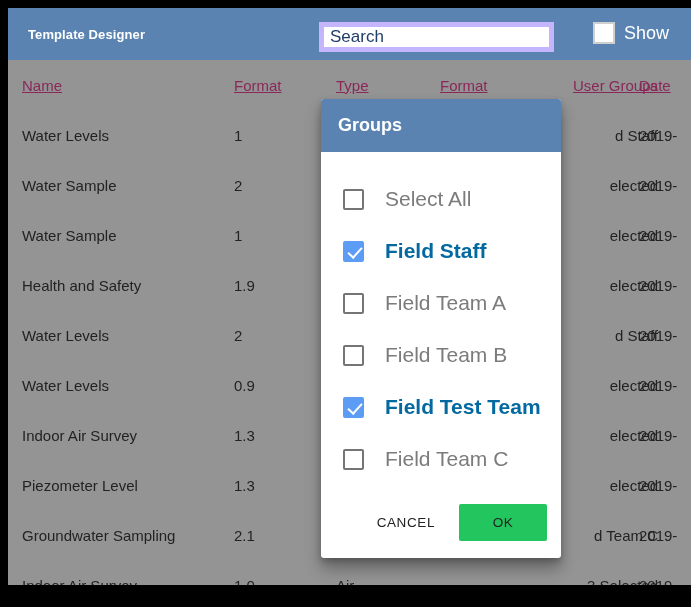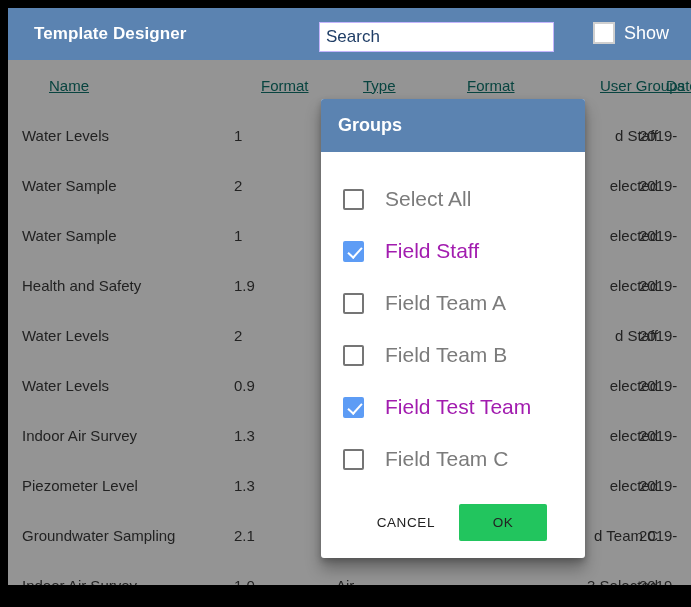--- a/index.html
+++ b/index.html
@@ -25,31 +25,31 @@
     position: absolute;
     left: 0; top: 0;
     width: 683px; height: 52px;
     background: #5b83b1;
     display: flex;
     align-items: center;
     z-index: 3;
   }
   #app-title {
     color: #ffffff;
-    font-size: 17px;
+    font-size: 13px;
     font-weight: bold;
-    margin-left: 26px;
+    margin-left: 20px;
     letter-spacing: .1px;
     white-space: nowrap;
   }
   #search-input {
     position: absolute;
     left: 311px; top: 14px;
     width: 235px; height: 30px;
-    border: 1px solid #c4b5fd;
+    border: 5px solid #c4b5fd;
     background: #ffffff;
     font-family: "Liberation Sans", sans-serif;
     font-size: 17px;
     color: #1f3d66;
     padding: 0 6px;
     outline: none;
     border-radius: 0;
   }
   #search-input::placeholder { color: #1f3d66; opacity: 1; }
 
@@ -90,24 +90,23 @@
     font-size: 15px;
     color: #3c3c3c;
     white-space: nowrap;
   }
   #header-row {
     top: 0;
     height: 50px;
     font-size: 15px;
   }
   #header-row .cell {
-    color: #0f766e;
+    color: #ec4899;
     text-decoration: underline;
     cursor: pointer;
-    margin-left: 27px;
   }
   .cell { position: absolute; }
   .c-name    { left: 14px;  width: 210px; }
   .c-version { left: 226px; width: 90px;  }
   .c-type    { left: 328px; width: 100px; }
   .c-format  { left: 432px; width: 110px; }
   .c-groups  { left: 530px; width: 120px; text-align: right; }
   .c-date    { left: 631px; width: 120px; }
 
   
@@ -116,21 +115,21 @@
     left: 0; top: 52px;
     width: 683px; height: 525px;
     background: rgba(0,0,0,0.42);
     z-index: 5;
   }
 
   
   #groups-dialog {
     position: absolute;
     left: 313px; top: 91px;
-    width: 264px; height: 459px;
+    width: 240px; height: 459px;
     background: #ffffff;
     border-radius: 3px;
     box-shadow: 0 11px 16px rgba(0,0,0,0.30), 0 3px 6px rgba(0,0,0,0.22);
     z-index: 6;
     overflow: hidden;
   }
   #dialog-header {
     height: 53px;
     background: #5b83b1;
     display: flex;
@@ -174,22 +173,22 @@
     border-width: 0 2.4px 2.4px 0;
     transform: rotate(42deg);
   }
   .grp-label {
     margin-left: 21px;
     font-size: 21px;
     color: #7b7b7b;
     text-align: right;
   }
   .grp-row.on .grp-label {
-    color: #a21caf;
-    font-weight: normal;
+    color: #0369a1;
+    font-weight: bold;
   }
 
   #dialog-actions {
     position: absolute;
     left: 0; bottom: 0;
     width: 240px; height: 72px;
     display: flex;
     align-items: center;
     justify-content: flex-end;
     padding-right: 14px;

